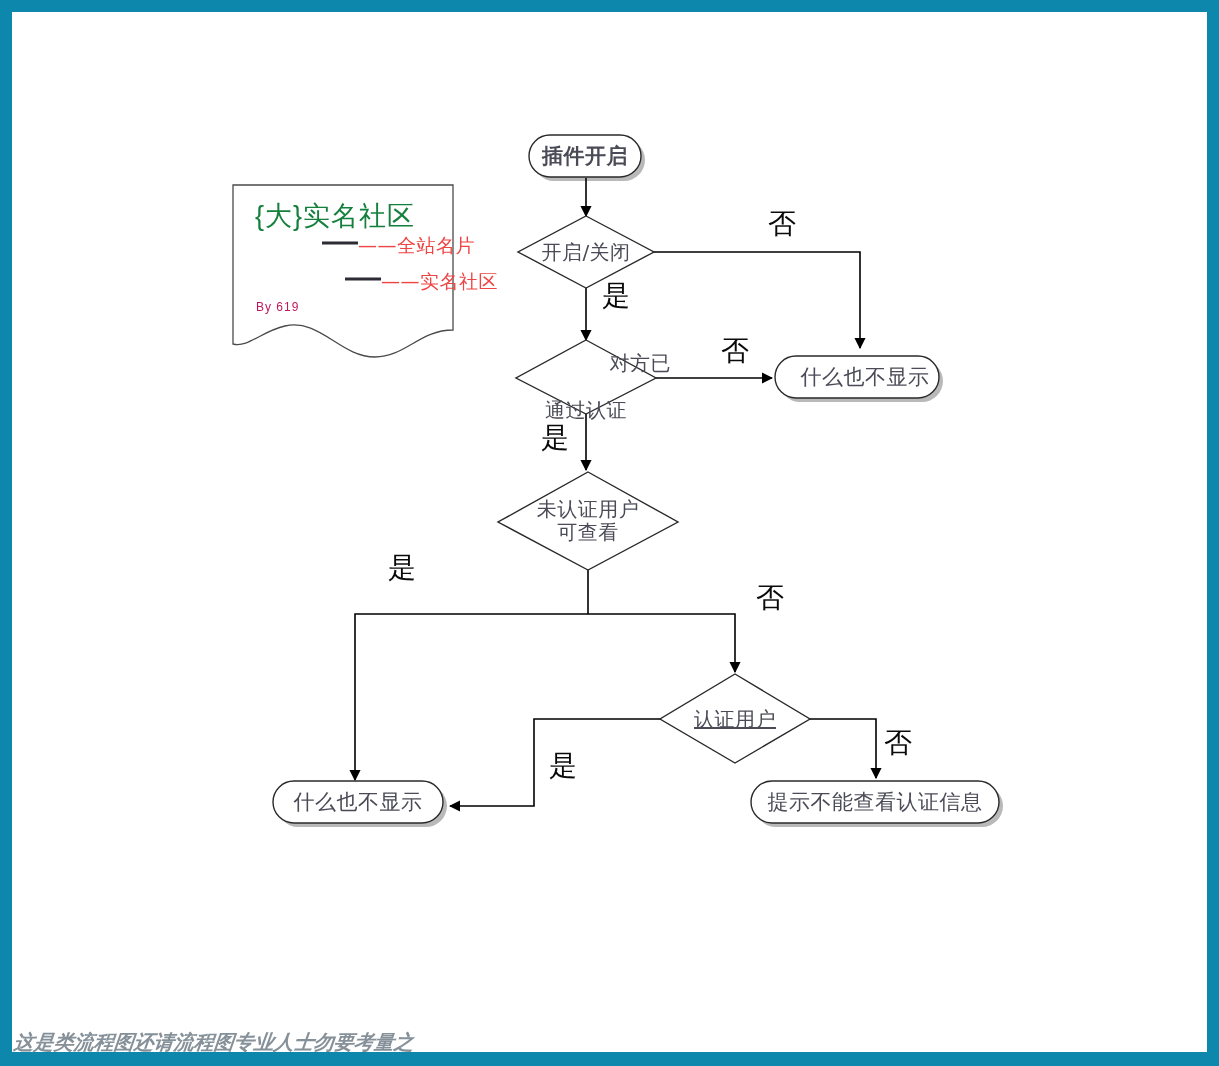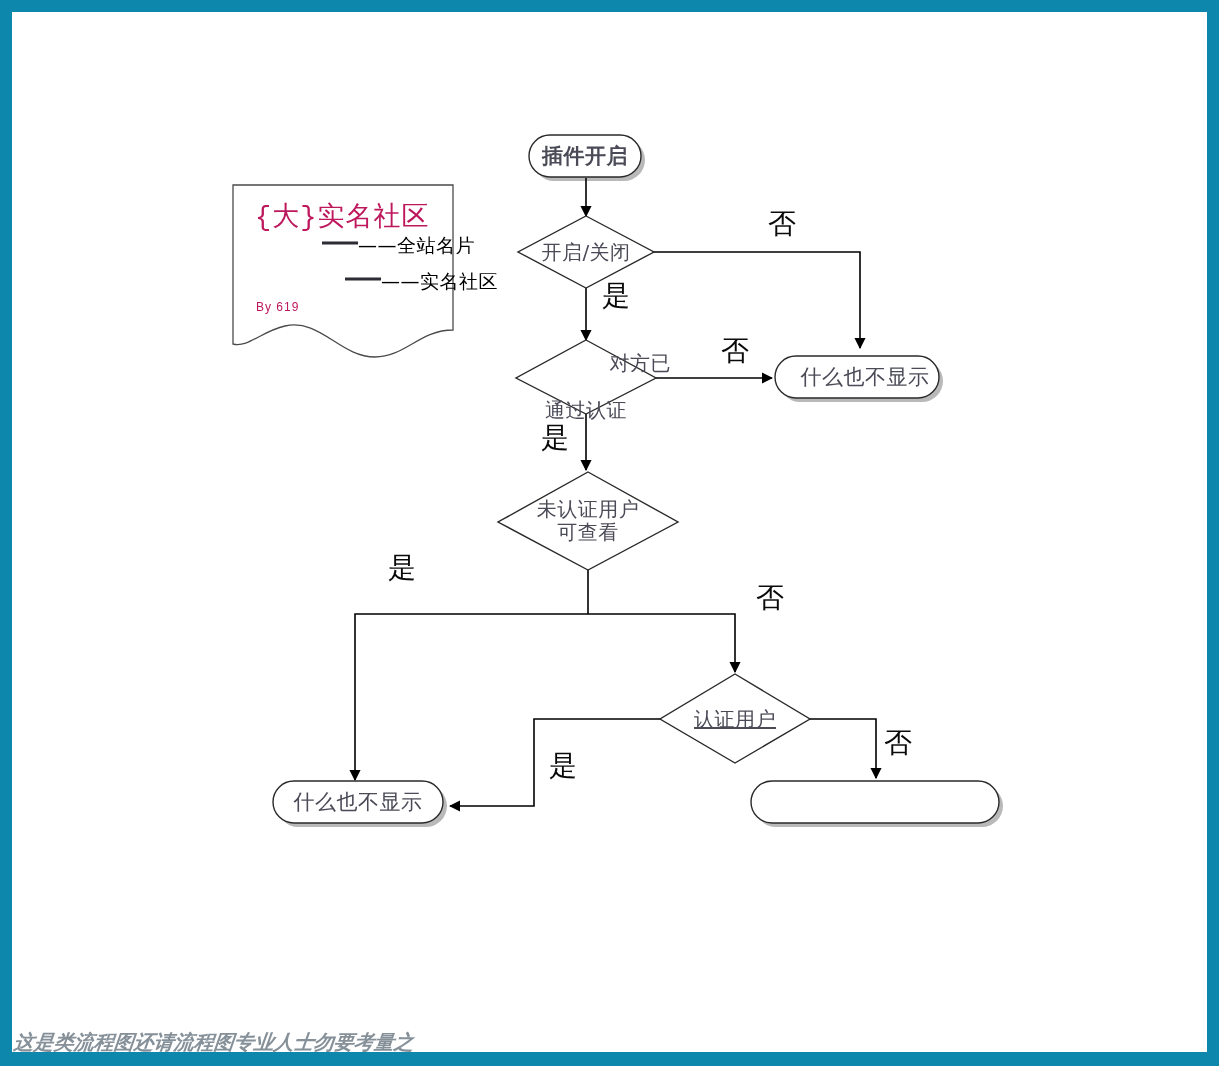--- a/index.html
+++ b/index.html
@@ -55,29 +55,29 @@
     color: #0a0a0a;
     font-family: "DejaVu Sans", "Liberation Sans", sans-serif;
     font-size: 28px;
     line-height: 1;
     white-space: nowrap;
   }
 
   
   .note-title {
     position: absolute;
-    color: #be185d;
-    font-family: Liberation Mono, monospace;
+    color: #15803d;
+    font-family: Liberation Sans, sans-serif;
     font-size: 27px;
     white-space: nowrap;
     letter-spacing: 1px;
   }
   .note-line {
     position: absolute;
-    color: #000000;
+    color: #ef4444;
     font-family: "DejaVu Sans", "Liberation Sans", sans-serif;
     font-size: 19px;
     white-space: nowrap;
     letter-spacing: 0.5px;
   }
   .note-by {
     position: absolute;
     color: #be185d;
     font-family: Liberation Sans, sans-serif;
     font-size: 12px;
@@ -191,20 +191,21 @@
 
   <div class="node-label dec-label" style="left:488px; top:498px; width:200px;">未认证用户</div>
   <div class="node-label dec-label" style="left:488px; top:521px; width:200px;">可查看</div>
 
   <div class="node-label dec-label" style="left:665px; top:708px; width:140px;text-decoration:underline;">认证用户</div>
 
   <div class="node-label term-label" style="left:775px; top:366px; width:180px;">什么也不显示</div>
 
   <div class="node-label term-label" style="left:273px; top:791px; width:170px;">什么也不显示</div>
 
+  <div class="node-label term-label" style="left:751px; top:791px; width:248px;">提示不能查看认证信息</div>
 
   <div class="edge-label" style="left:768px; top:210px;">否</div>
 
   <div class="edge-label" style="left:602px; top:282px;">是</div>
 
   <div class="edge-label" style="left:721px; top:337px;">否</div>
 
   <div class="edge-label" style="left:541px; top:424px;">是</div>
 
   <div class="edge-label" style="left:388px; top:554px;">是</div>

